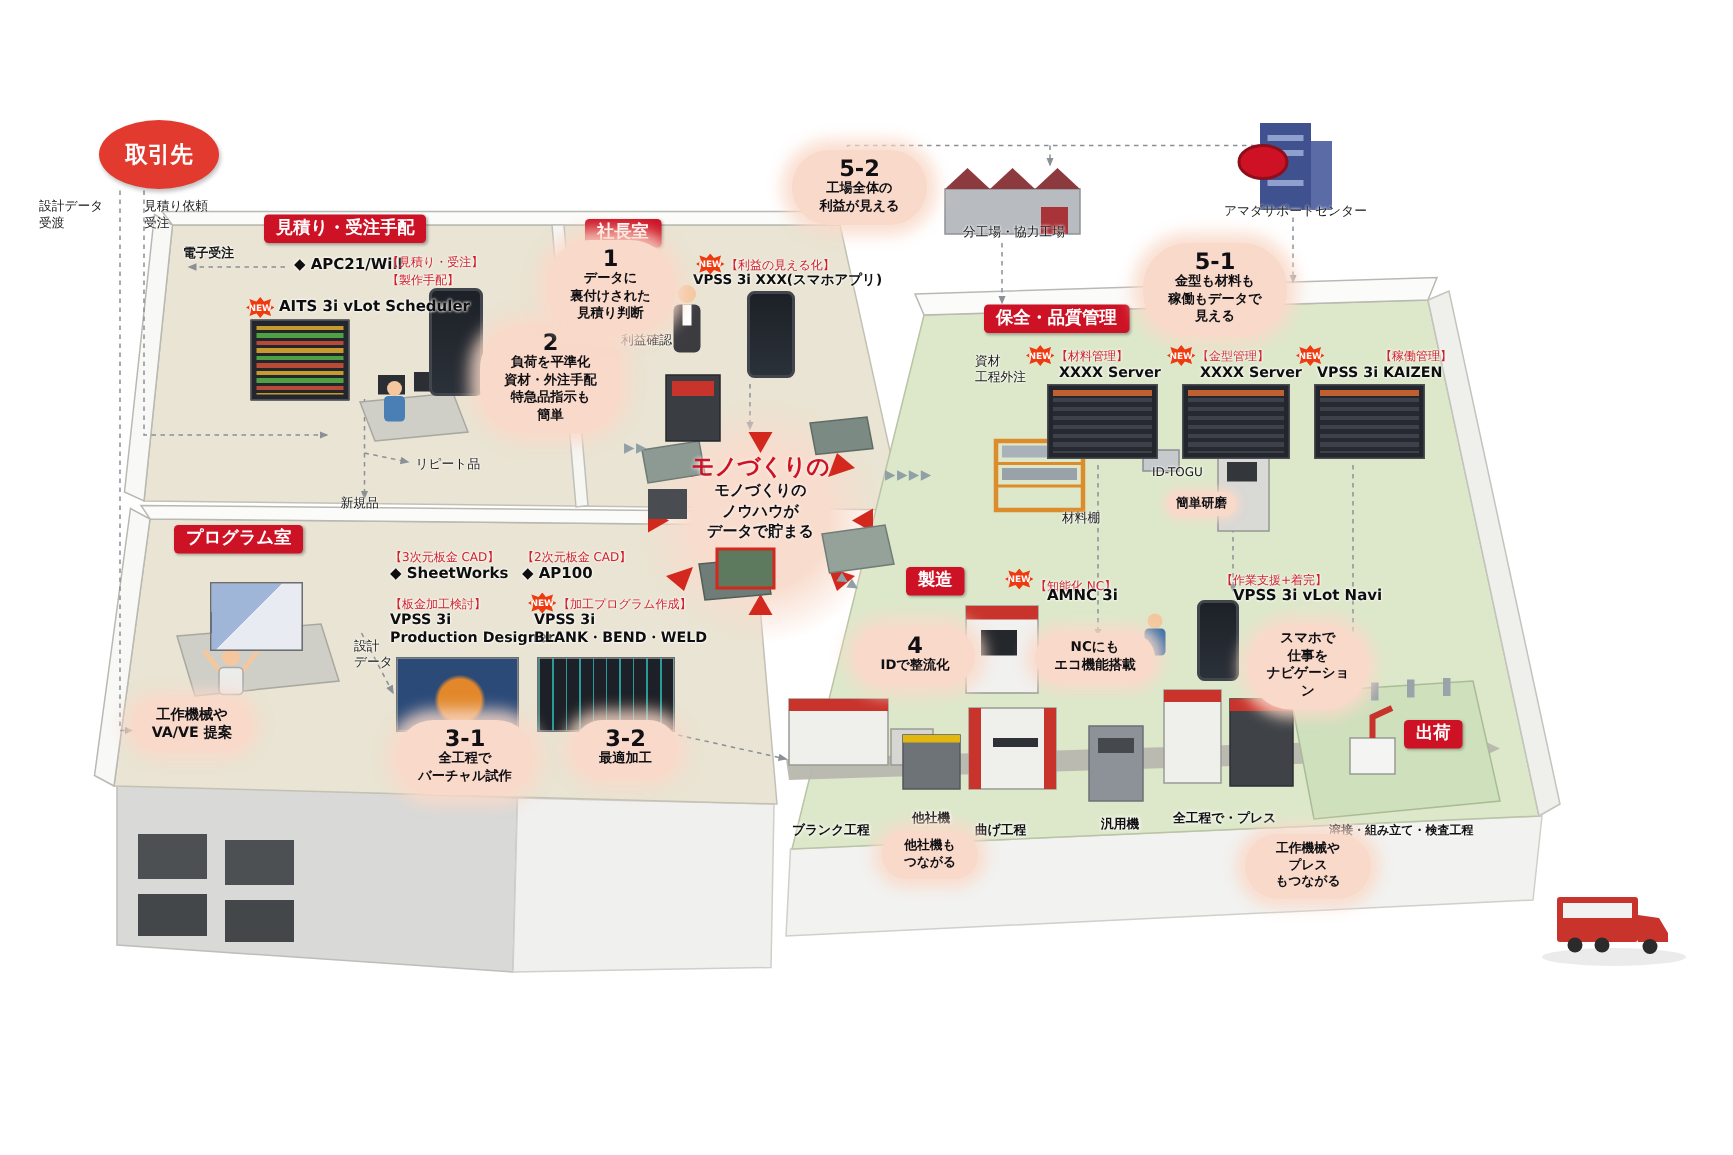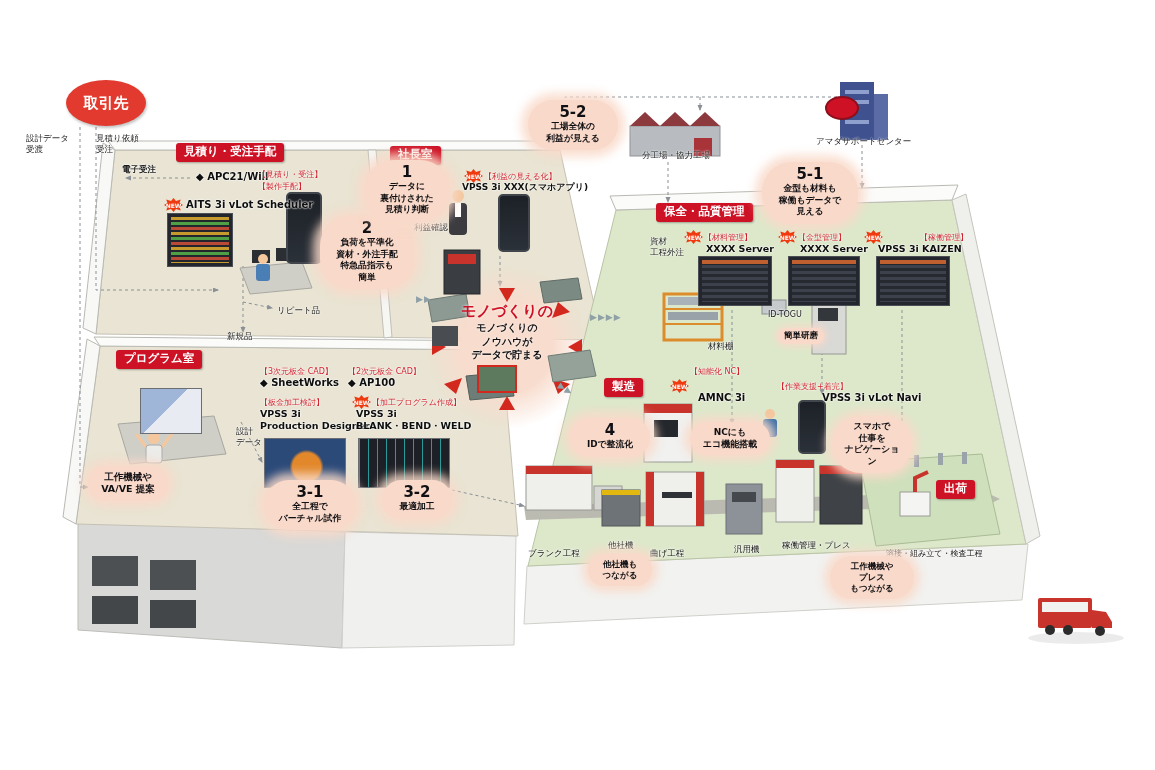--- a/index.html
+++ b/index.html
@@ -13,21 +13,21 @@
                 box-shadow:1px 1px 2px rgba(0,0,0,.3); z-index:6; }
   .partner-badge { position:absolute; background:#e23a2e; color:#fff; font-weight:bold; font-size:15px;
                    width:80px; height:46px; border-radius:50%; display:flex; align-items:center;
                    justify-content:center; box-shadow:1px 2px 3px rgba(0,0,0,.25); z-index:6; }
   .red-tag { position:absolute; color:#d01f2a; font-size:8px; font-weight:normal; white-space:nowrap;
              text-shadow:0 0 2px #fff,0 0 2px #fff; z-index:5; }
   .bold-name { position:absolute; font-size:9.5px; font-weight:bold; color:#0e0e0e; white-space:pre-line;
                line-height:1.25; text-shadow:0 0 2px #fff,0 0 2px #fff; z-index:5; }
   .small-text { position:absolute; font-size:8.5px; color:#1a1a1a; white-space:pre-line; line-height:1.3;
                 text-shadow:0 0 2px #fff,0 0 2px #fff; z-index:5; }
-  .proc-label { position:absolute; font-size:8.5px; font-weight:normal; color:#111; white-space:nowrap;
+  .proc-label { position:absolute; font-size:8.5px; font-weight:bold; color:#111; white-space:nowrap;
                 text-shadow:0 0 3px #fff,0 0 3px #fff; z-index:5; }
   .callout { position:absolute; background:#f9d9c9; border-radius:30px; padding:4px 8px 6px;
              text-align:center; box-shadow:0 0 10px 7px rgba(249,217,201,.85); z-index:7; }
   .callout .num { font-size:15px; font-weight:800; color:#101014; line-height:1.15; }
   .callout .txt { font-size:8.8px; font-weight:bold; color:#101014; white-space:pre-line; line-height:1.3; }
   .bubble { position:absolute; background:#f9d9c9; border-radius:30px; padding:5px 8px; text-align:center;
             font-size:9px; font-weight:bold; color:#101014; white-space:pre-line; line-height:1.3;
             box-shadow:0 0 9px 6px rgba(249,217,201,.85); z-index:7; }
   .mini-bubble { position:absolute; background:#f9d9c9; border-radius:20px; padding:2px 6px;
                  font-size:8.5px; font-weight:bold; color:#101014; white-space:pre-line; text-align:center;
@@ -355,40 +355,40 @@
     <div class="num">5-1</div>
     <div class="txt">金型も材料も
 稼働もデータで
 見える</div>
   </div>
   <div class="small-text" style="left:642px;top:150px">分工場・協力工場</div>
   <div class="small-text" style="left:816px;top:136px">アマダサポートセンター</div>
 
   <div class="room-title" style="left:604px;top:378px">製造</div>
   <div class="new-badge" style="left:670px;top:379px">NEW</div>
-  <div class="red-tag" style="left:690px;top:366px">【知能化 NC】</div>
+  <div class="red-tag" style="left:690px;top:385px">【知能化 NC】</div>
   <div class="bold-name" style="left:698px;top:392px;font-size:10px">AMNC 3i</div>
   <div class="callout" style="left:570px;top:418px;width:80px">
     <div class="num">4</div>
     <div class="txt">IDで整流化</div>
   </div>
   <div class="bubble" style="left:690px;top:422px;width:80px">NCにも
 エコ機能搭載</div>
-  <div class="red-tag" style="left:777px;top:381px">【作業支援+着完】</div>
+  <div class="red-tag" style="left:814px;top:381px">【作業支援+着完】</div>
   <div class="bold-name" style="left:822px;top:392px;font-size:10px">VPSS 3i vLot Navi</div>
   <div class="phone" style="left:798px;top:400px;width:28px;height:54px"></div>
   <div class="bubble" style="left:832px;top:416px;width:80px">スマホで
 仕事を
 ナビゲーション</div>
 
   <div class="proc-label" style="left:528px;top:548px">ブランク工程</div>
   <div class="proc-label" style="left:608px;top:540px">他社機</div>
   <div class="proc-label" style="left:650px;top:548px">曲げ工程</div>
   <div class="proc-label" style="left:734px;top:544px">汎用機</div>
-  <div class="proc-label" style="left:782px;top:540px">稼働管理・プレス</div>
+  <div class="proc-label" style="left:782px;top:540px">全工程で・プレス</div>
   <div class="proc-label" style="left:886px;top:548px;font-size:8px">溶接・組み立て・検査工程</div>
   <div class="bubble" style="left:588px;top:554px;width:64px;font-size:8.5px">他社機も
 つながる</div>
   <div class="bubble" style="left:830px;top:556px;width:84px;font-size:8.5px">工作機械や
 プレス
 もつながる</div>
 
   <div class="room-title" style="left:936px;top:480px">出荷</div>
 
 </div>

